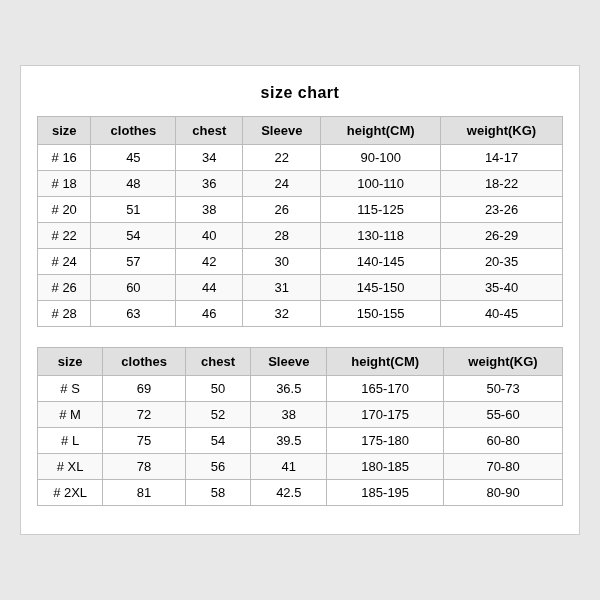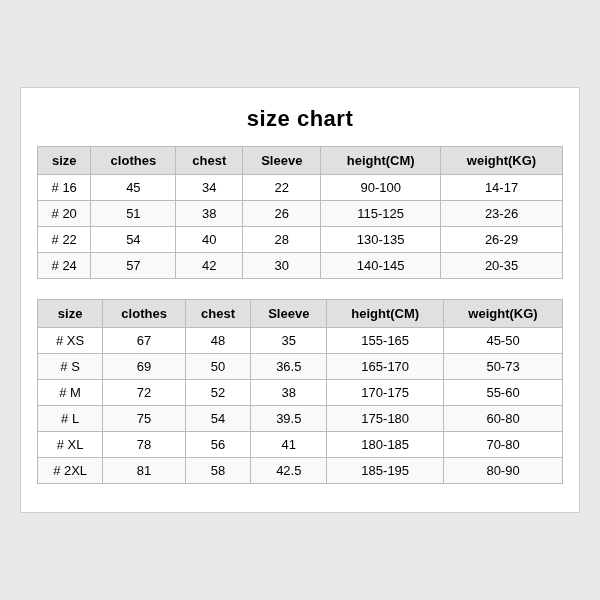--- a/index.html
+++ b/index.html
@@ -13,21 +13,21 @@
       font-family: Arial, sans-serif;
     }
     .card {
       background: #fff;
       border: 1px solid #ccc;
       padding: 18px 16px;
       width: 560px;
     }
     .title {
       text-align: center;
-      font-size: 22px;
+      font-size: 16px;
       font-weight: bold;
       margin-bottom: 14px;
       letter-spacing: 0.5px;
     }
     table {
       width: 100%;
       border-collapse: collapse;
       font-size: 13px;
       border-radius: 30px;
     }
@@ -73,68 +73,84 @@
     <tbody id="tbody1">
         <tr>
           <td># 16</td>
           <td>45</td>
           <td>34</td>
           <td>22</td>
           <td>90-100</td>
           <td>14-17</td>
         </tr>
         <tr>
+          <td># 18</td>
+          <td>48</td>
+          <td>36</td>
+          <td>24</td>
+          <td>100-110</td>
+          <td>18-22</td>
+        </tr>
+        <tr>
           <td># 20</td>
           <td>51</td>
           <td>38</td>
           <td>26</td>
           <td>115-125</td>
           <td>23-26</td>
         </tr>
         <tr>
           <td># 22</td>
           <td>54</td>
           <td>40</td>
           <td>28</td>
-          <td>130-135</td>
+          <td>130-118</td>
           <td>26-29</td>
         </tr>
         <tr>
           <td># 24</td>
           <td>57</td>
           <td>42</td>
           <td>30</td>
           <td>140-145</td>
           <td>20-35</td>
+        </tr>
+        <tr>
+          <td># 26</td>
+          <td>60</td>
+          <td>44</td>
+          <td>31</td>
+          <td>145-150</td>
+          <td>35-40</td>
+        </tr>
+        <tr>
+          <td># 28</td>
+          <td>63</td>
+          <td>46</td>
+          <td>32</td>
+          <td>150-155</td>
+          <td>40-45</td>
         </tr>
       </tbody>
   </table>
 
   <div class="divider"></div>
 
   <table class="section" id="table2">
     <thead>
       <tr id="thead2-row">
           <th>size</th>
           <th>clothes</th>
           <th>chest</th>
           <th>Sleeve</th>
           <th>height(CM)</th>
           <th>weight(KG)</th>
         </tr>
     </thead>
     <tbody id="tbody2">
-        <tr>
-          <td># XS</td>
-          <td>67</td>
-          <td>48</td>
-          <td>35</td>
-          <td>155-165</td>
-          <td>45-50</td>
-        </tr>
         <tr>
           <td># S</td>
           <td>69</td>
           <td>50</td>
           <td>36.5</td>
           <td>165-170</td>
           <td>50-73</td>
         </tr>
         <tr>
           <td># M</td>

